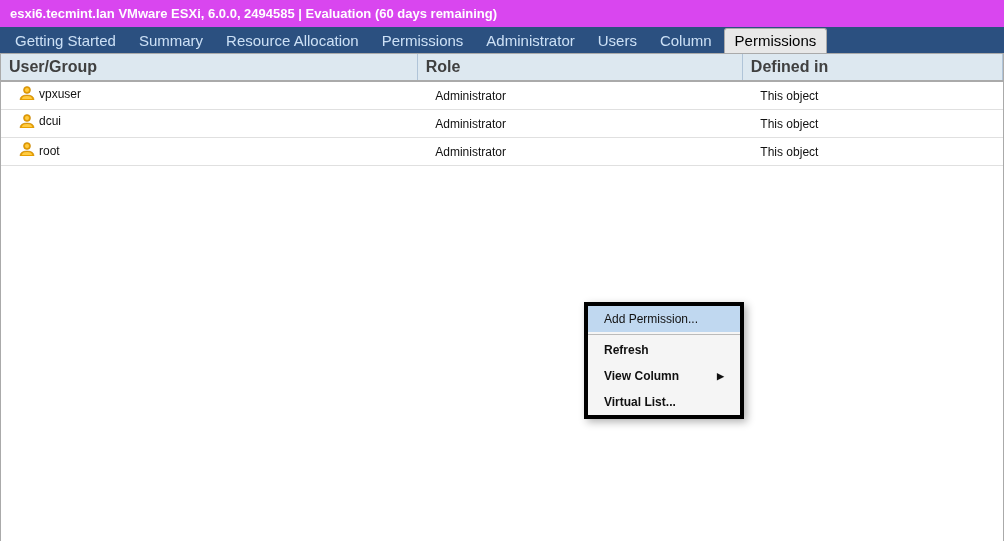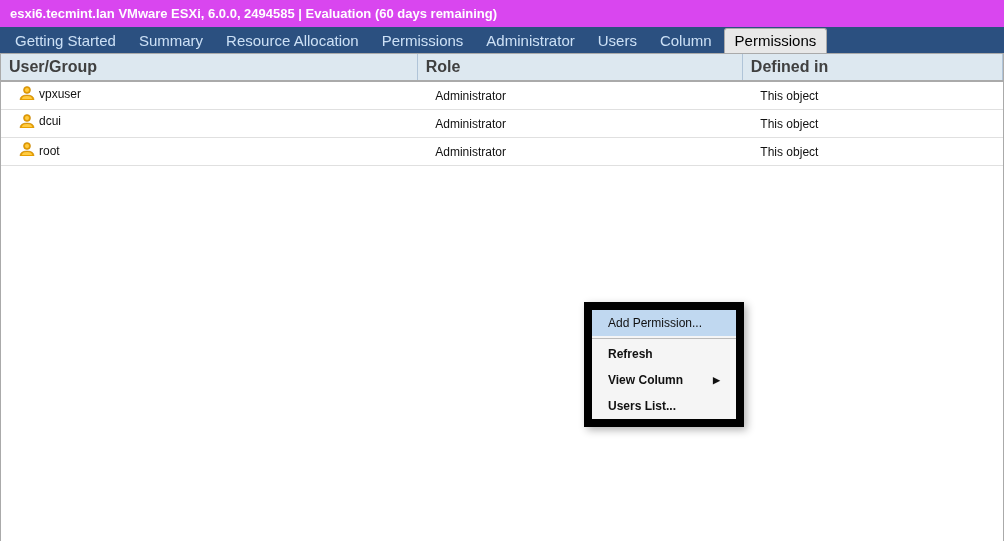--- a/index.html
+++ b/index.html
@@ -101,21 +101,21 @@
       position: relative;
       top: -1px;
     }
 
     
     .context-menu {
       position: absolute;
       top: 248px;
       left: 583px;
       background: #f5f5f5;
-      border: 8px solid #000000;
+      border: 4px solid #000000;
       box-shadow: 3px 3px 8px rgba(0,0,0,0.3);
       min-width: 160px;
       z-index: 100;
     }
     .context-menu-item {
       padding: 6px 16px;
       cursor: pointer;
       font-size: 12px;
       color: #111;
       display: flex;
@@ -213,15 +213,15 @@
           <td class="col-defined">This object</td>
         </tr>
       </tbody>
   </table>
 
   <div class="context-menu" id="context-menu">
   <div class="context-menu-item highlighted">Add Permission...</div>
       <div class="context-menu-separator"></div>
       <div class="context-menu-item">Refresh</div>
       <div class="context-menu-item has-arrow">View Column</div>
-      <div class="context-menu-item">Users List...</div>
+      <div class="context-menu-item">Virtual List...</div>
     </div>
 </div>
 
 </body></html>

